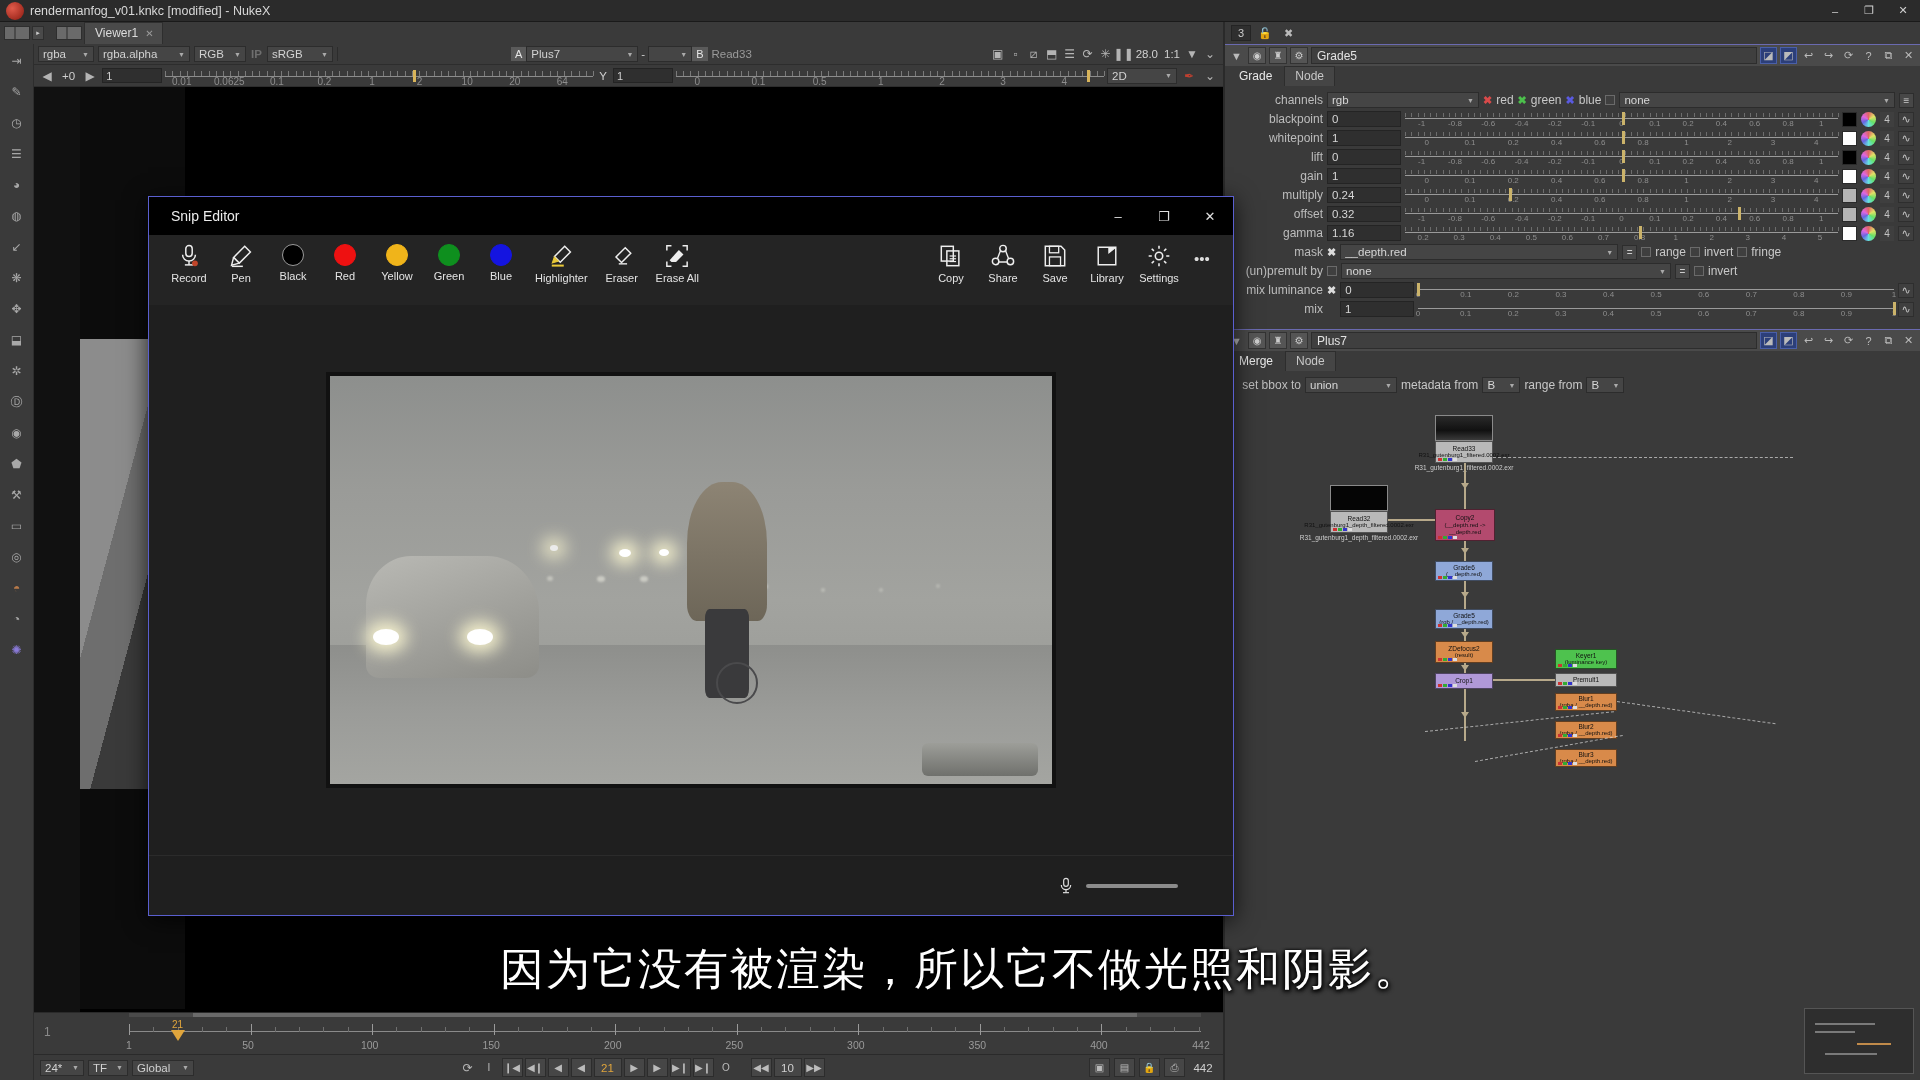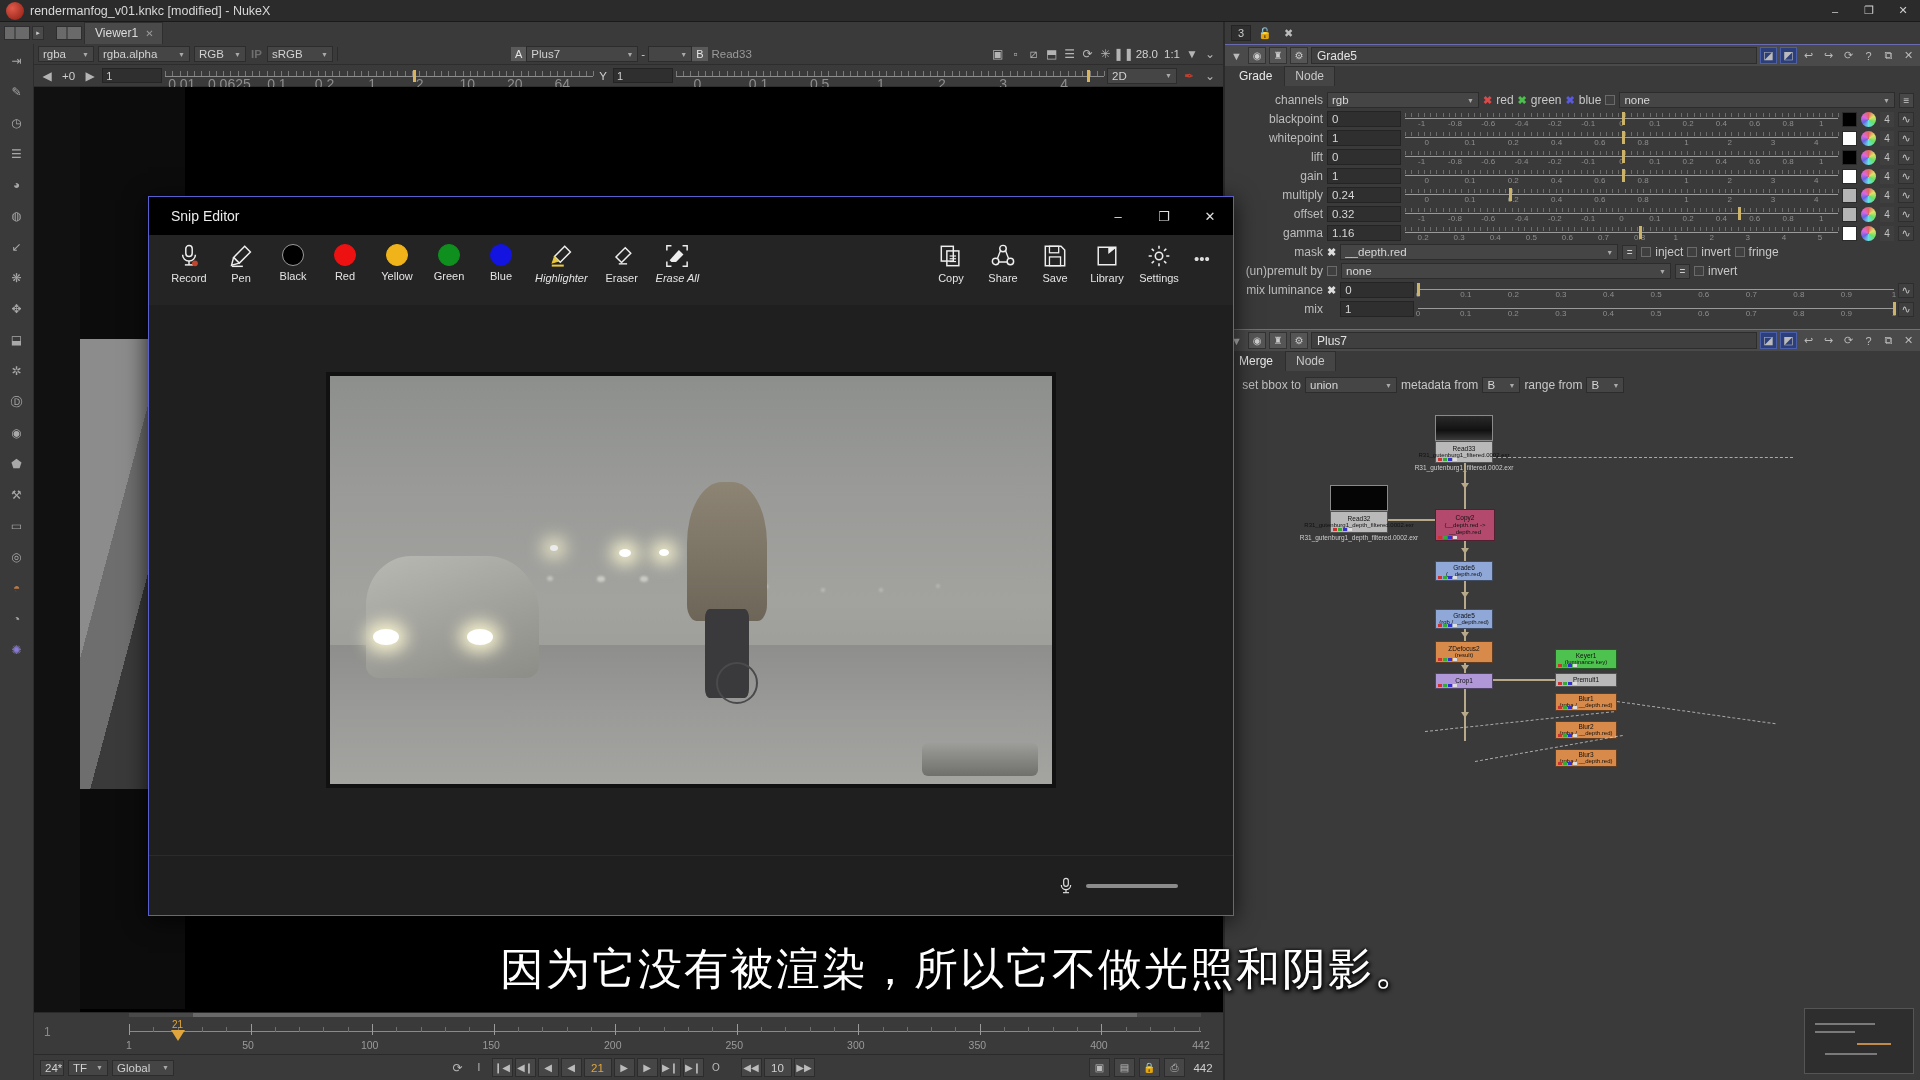--- a/index.html
+++ b/index.html
@@ -62,21 +62,21 @@
     color:#b4b4b4; font-size:12px;}
   .num { font-size:11.5px; color:#d0d0d0; padding:0 3px;}
 
   .vbar2 { height:22px; background:#3a3a3a; display:flex; align-items:center; padding:0 4px;
     flex:none; gap:3px; border-bottom:1px solid #2d2d2d;}
   .tinyfield { background:#2f2f2f; border:1px solid #242424; height:15px; width:60px;
     font-size:11px; color:#d0d0d0; padding:0 3px; display:flex; align-items:center;}
   .ruler { position:relative; height:18px; flex:1; }
   .ruler .ln { position:absolute; left:0; right:0; top:9px; height:1px; background:#8c8c8c;}
   .ruler .tk { position:absolute; top:4px; width:1px; height:5px; background:#7a7a7a;}
-  .ruler .lbl { position:absolute; top:9px; font-size:14px; color:#8e8e8e; transform:translateX(-50%);}
+  .ruler .lbl { position:absolute; top:9px; font-size:10px; color:#8e8e8e; transform:translateX(-50%);}
   .ruler .knob { position:absolute; top:3px; width:3px; height:12px; background:#d8b45a;}
 
   .viewport { flex:1; background:#000; position:relative; overflow:hidden; }
 
   
   .vp-strip { position:absolute; left:0; top:0; width:46px; height:100%; background:#111;}
   .vp-img-left { position:absolute; left:46px; top:252px; width:105px; height:450px;
      background:linear-gradient(105deg,#8c8c8c 0 38%, #6e6e6e 38% 58%, #3a3a3a 58% 100%); }
   .vp-dark { position:absolute; left:46px; top:0; width:105px; height:252px; background:#0c0c0c;}
   .vp-dark2 { position:absolute; left:46px; top:702px; width:105px; height:220px; background:#0c0c0c;}
@@ -187,21 +187,21 @@
   .snip-title span { font-size:14px; color:#ececec;}
   .snip-ctl { margin-left:auto; display:flex; height:38px;}
   .snip-ctl div { width:46px; display:flex; align-items:center; justify-content:center;
      color:#e0e0e0; font-size:13px;}
   .snip-tools { height:70px; background:#242424; display:flex; align-items:center; flex:none;
      padding:0 14px;}
   .tool { width:52px; height:62px; display:flex; flex-direction:column; align-items:center;
      justify-content:flex-start; padding-top:5px; gap:4px; color:#e8e8e8;}
   .tool .lab { font-size:11px; color:#e4e4e4; white-space:nowrap;}
   .tool .dot { width:22px; height:22px; border-radius:50%; border:1px solid #9a9a9a;}
-  .tool-wide { width:auto; padding-left:8px; padding-right:8px;font-style:italic;}
+  .tool-wide { width:auto; padding-left:8px; padding-right:8px;}
   .snip-right { margin-left:auto; display:flex; align-items:center;}
   .snip-canvas { flex:1; background:#1f1f1f; display:flex; align-items:center;
      justify-content:center; min-height:0;}
   .snip-photo { width:730px; height:416px; border:4px solid #111; position:relative; overflow:hidden;}
   .snip-foot { height:60px; background:#1f1f1f; display:flex; align-items:center;
      justify-content:flex-end; padding-right:55px; gap:12px; flex:none;
      border-top:1px solid #2b2b2b;}
   .snip-slider { width:92px; height:4px; background:#8c8c8c; border-radius:2px;}
 
   
@@ -562,21 +562,21 @@
                 <div class="tl-lbl" style="left: 90.4762%;">400</div>
                 <div class="tl-lbl" style="left: 100%;">442</div>
                 <div class="tl-play" style="left: 4.53515%;">
                   <div class="n">21</div>
                   <div class="tri"></div>
                 </div>
               </div>
           </div>
 
           <div class="transport">
-            <div class="combo" style="width:24px">
+            <div class="combo" style="width:44px">
               <span>24*</span>
                 <span class="caret">▼</span>
             </div>
             <div class="combo" style="width:40px">
               <span>TF</span>
                 <span class="caret">▼</span>
             </div>
             <div class="combo" style="width:62px">
               <span>Global</span>
                 <span class="caret">▼</span>
@@ -1325,21 +1325,21 @@
 
           <div class="prow">
             <div class="plabel">mask</div>
             <span class="xmark">✖</span>
             <div class="pdrop" style="width:278px">
               <span>__depth.red</span>
                 <span class="c">▼</span>
             </div>
             <div class="eq">=</div>
             <span class="chk"></span>
-            <span>inject</span>
+            <span>range</span>
             <span class="chk"></span>
             <span>invert</span>
             <span class="chk"></span>
             <span>fringe</span>
           </div>
 
           <div class="prow">
             <div class="plabel" style="width:92px">(un)premult by</div>
             <span class="chk"></span>
             <div class="pdrop" style="width:330px">

